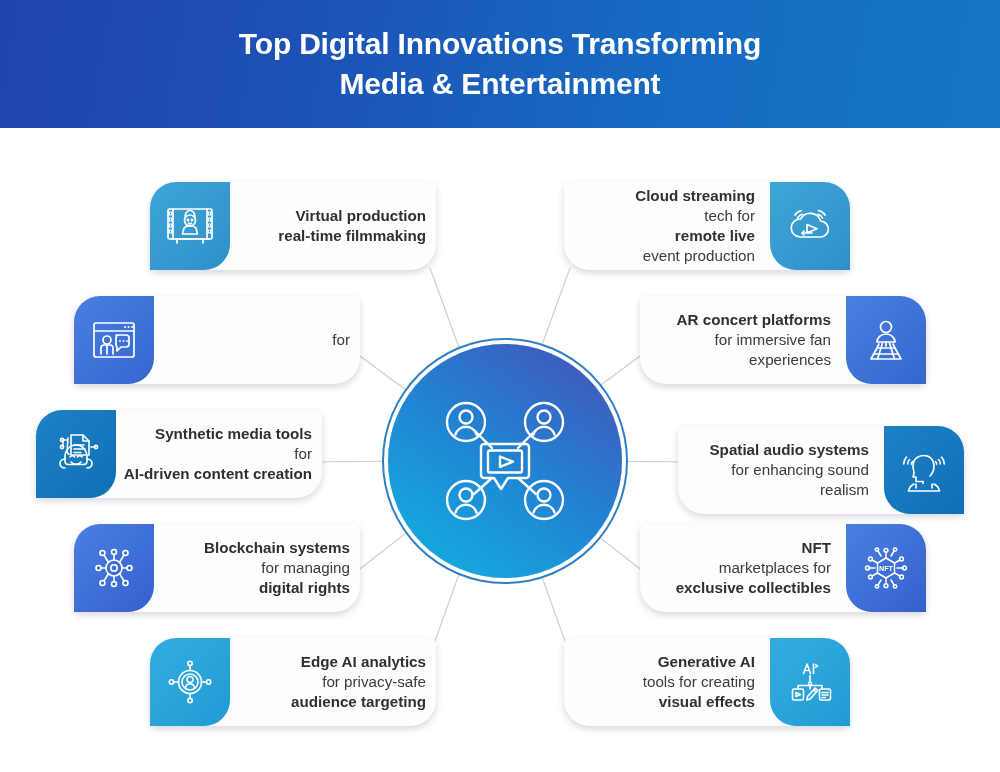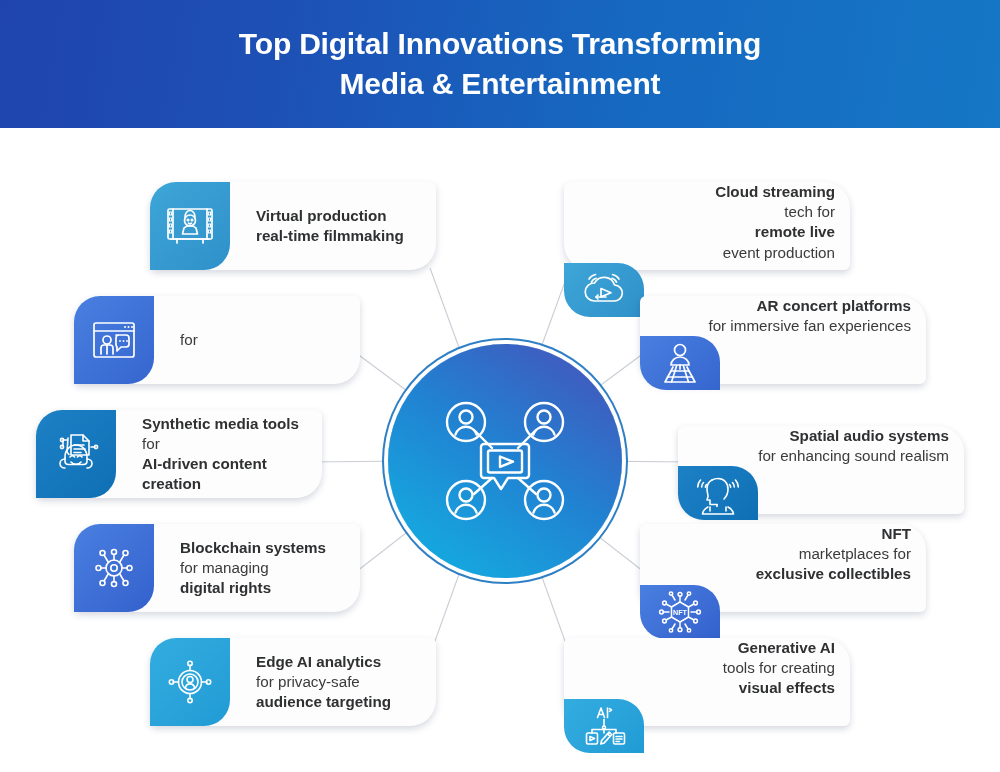--- a/index.html
+++ b/index.html
@@ -51,39 +51,39 @@
     align-items:stretch;
     background:#fdfdfd;
     box-shadow:0 3px 7px rgba(20,40,80,0.18);
   }
   .card.left{
     border-radius:26px 6px 26px 6px;
     flex-direction:row;
   }
   .card.right{
     border-radius:6px 26px 6px 26px;
-    flex-direction:column;
+    flex-direction:row;
   }
   .icon-tile{
     width:80px;min-width:80px;height:88px;
     display:flex;align-items:center;justify-content:center;
   }
   .card.left .icon-tile{border-radius:26px 0 26px 0;}
   .card.right .icon-tile{border-radius:0 26px 0 26px;}
   .icon-tile svg{display:block;}
 
   .card-text{
     flex:1;
     display:flex;flex-direction:column;justify-content:center;
     font-size:15.2px;
     line-height:1.33;
     color:#3b3b3d;
     padding:0 14px;
   }
-  .card.left .card-text{text-align:left;padding-left:26px;padding-right:10px;}
+  .card.left .card-text{text-align:right;padding-left:1px;padding-right:10px;}
   .card.right .card-text{text-align:right;padding-right:15px;padding-left:10px;}
   .card-text b{font-weight:bold;color:#2f3032;}
   .card-text span.reg{font-weight:normal;}
 </style>
 </head>
 <body>
 
 <div id="stage">
 
   <div class="header">

